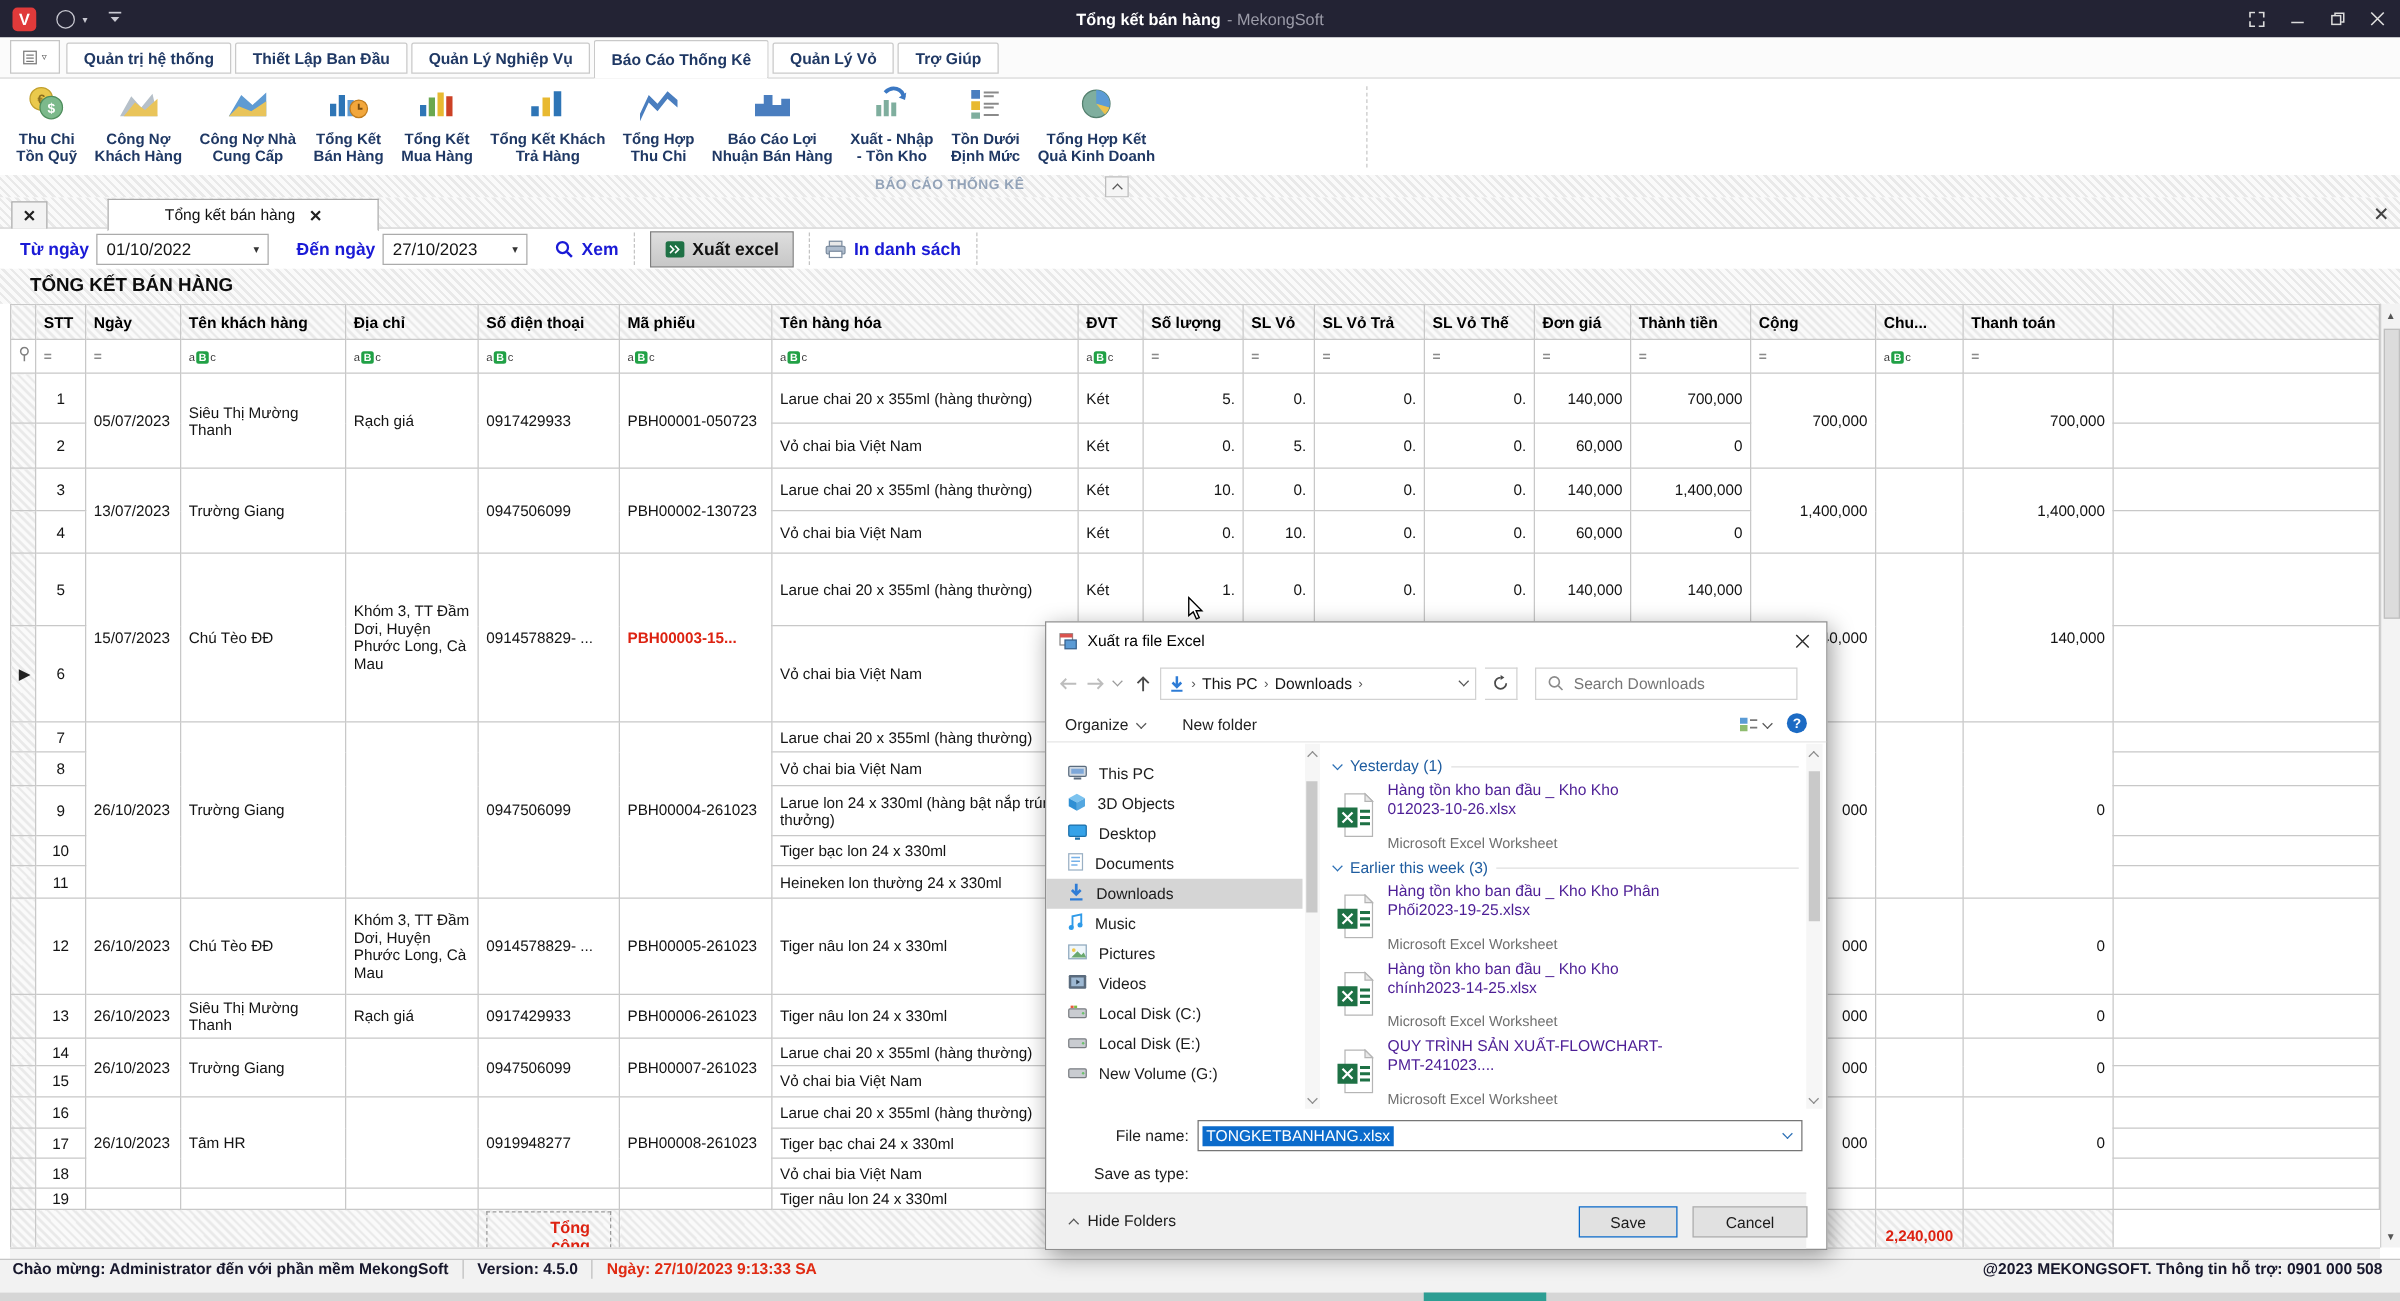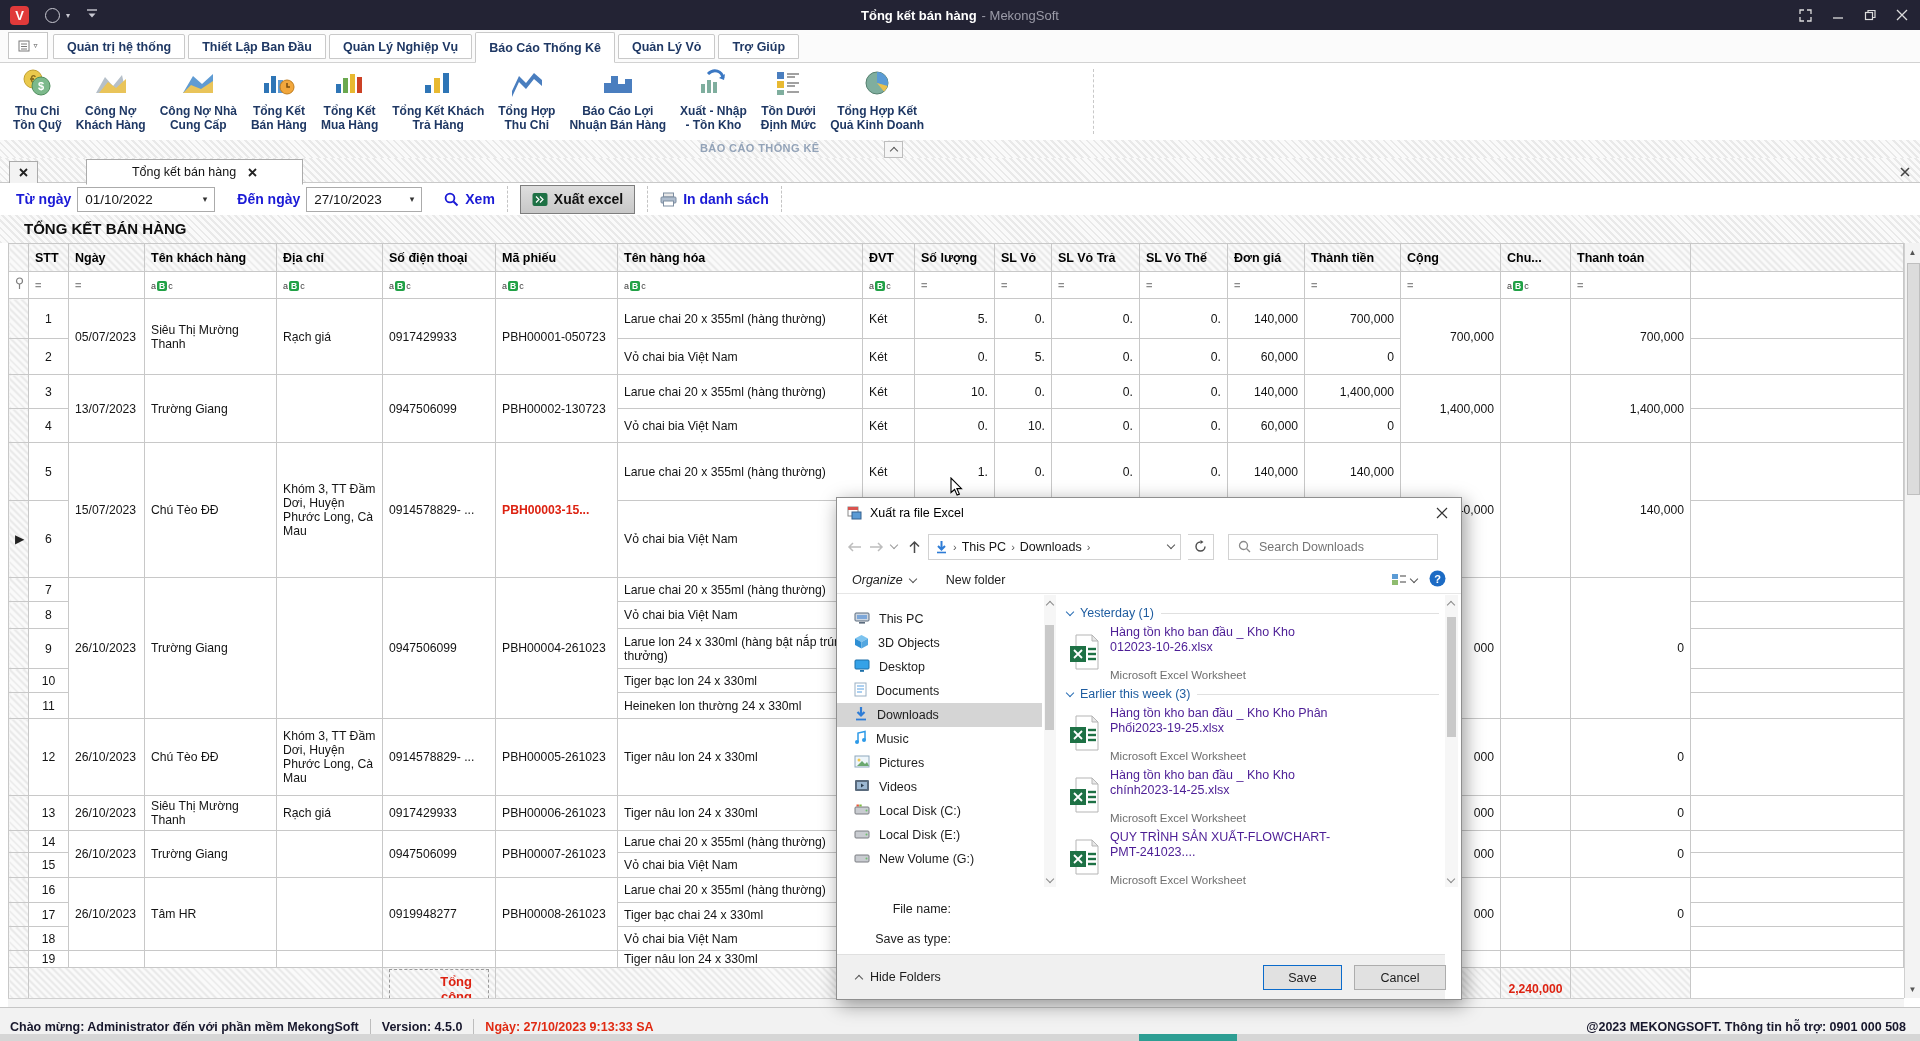--- a/index.html
+++ b/index.html
@@ -78,21 +78,21 @@
   .cliprow td{vertical-align:top;padding-top:2px;}
   .totbox{display:inline-block;border:1px dashed #9a9a9a;padding:4px 16px;color:#dd2211;font-weight:bold;font-size:13px;text-align:right;}
   .foot td{text-align:center;}
   .vscroll{position:absolute;top:243px;right:0;width:16px;height:755px;background:#f3f3f3;border-left:1px solid #d0d0d0;box-sizing:border-box;}
   .vs-arrow{position:absolute;left:0;width:15px;height:16px;display:flex;align-items:center;justify-content:center;
             font-size:8px;color:#555;}
   .vs-thumb{position:absolute;left:2px;top:20px;width:11px;height:230px;background:#dcdcdc;border:1px solid #bfbfbf;}
   .hstrip{position:absolute;top:998px;left:8px;width:1896px;height:9px;background:#f4f4f4;border-top:1px solid #d0d0d0;box-sizing:border-box;}
   
   .statusbar{position:absolute;top:1007px;left:0;width:1920px;height:27px;background:#f2f2f2;
-             border-top:1px solid #c6c6c6;display:flex;align-items:flex-end;font-size:12.5px;font-weight:bold;
+             border-top:1px solid #c6c6c6;display:flex;align-items:flex-start;font-size:12.5px;font-weight:bold;
              color:#17172c;padding-left:10px;box-sizing:border-box;}
   .ssep{height:15px;border-left:1px solid #bdbdbd;margin:0 11px;}
   .st-date{color:#e02a12;}
   .st-right{margin-left:auto;padding-right:14px;}
   .bottomstrip{position:absolute;top:1034px;left:0;width:1920px;height:7px;background:#d6d6d6;}
   .teal{position:absolute;left:1139px;top:0;width:98px;height:7px;background:#2d9e93;}
   
   .dialog{position:absolute;left:836px;top:497px;width:626px;height:503px;background:#fff;
           border:1px solid #8f8f8f;box-shadow:3px 5px 18px rgba(0,0,0,.4);font-size:12.5px;z-index:50;box-sizing:border-box;}
   .dg-title{height:30px;display:flex;align-items:center;padding:0 10px;gap:8px;color:#000;}
@@ -863,21 +863,21 @@
       </div>
       <div class="searchbox">
         <svg width="13" height="13">
             <circle cx="5.5" cy="5.5" r="4" fill="none" stroke="#8a8a8a" stroke-width="1.3"></circle>
             <line x1="8.7" y1="8.7" x2="12" y2="12" stroke="#8a8a8a" stroke-width="1.3"></line>
           </svg>
         <span>Search Downloads</span>
       </div>
     </div>
     <div class="dg-toolbar">
-      <span style="display:flex;align-items:center;gap:7px;font-style:italic;">
+      <span style="display:flex;align-items:center;gap:7px;">
         <span>Organize</span>
           <span class="chev"></span>
       </span>
       <span>New folder</span>
       <span class="dg-tools">
         <span style="display:flex;align-items:center;gap:5px;">
           <svg width="14" height="12">
               <rect x="0" y="0" width="6" height="5" fill="#5b9bd5"></rect>
               <rect x="0" y="6" width="6" height="5" fill="#8fbc6f"></rect>
               <line x1="8" y1="2" x2="14" y2="2" stroke="#777" stroke-width="1.4"></line>
@@ -1073,20 +1073,24 @@
      </div>
         </div>
       <div class="files-scroll">
         <div style="position:absolute;top:2px;left:3px;"><span class="chev up" style="border-color:#8a8a8a;"></span></div>
         <div class="fs-thumb"></div>
         <div style="position:absolute;bottom:2px;left:3px;"><span class="chev" style="border-color:#8a8a8a;"></span></div>
       </div>
     </div>
     <div class="dg-row dg-filename">
       <span class="dg-label">File name:</span>
+      <div class="fn-combo">
+        <span class="fn-sel">TONGKETBANHANG.xlsx</span>
+        <span class="combo-caret chev blue"></span>
+      </div>
     </div>
     <div class="dg-row dg-savetype">
       <span class="dg-label">Save as type:</span>
     </div>
     <div class="dg-footer">
       <span class="hide-folders">
         <span class="chev up"></span>
         <span>Hide Folders</span>
       </span>
       <div class="btn btn-save">Save</div>

